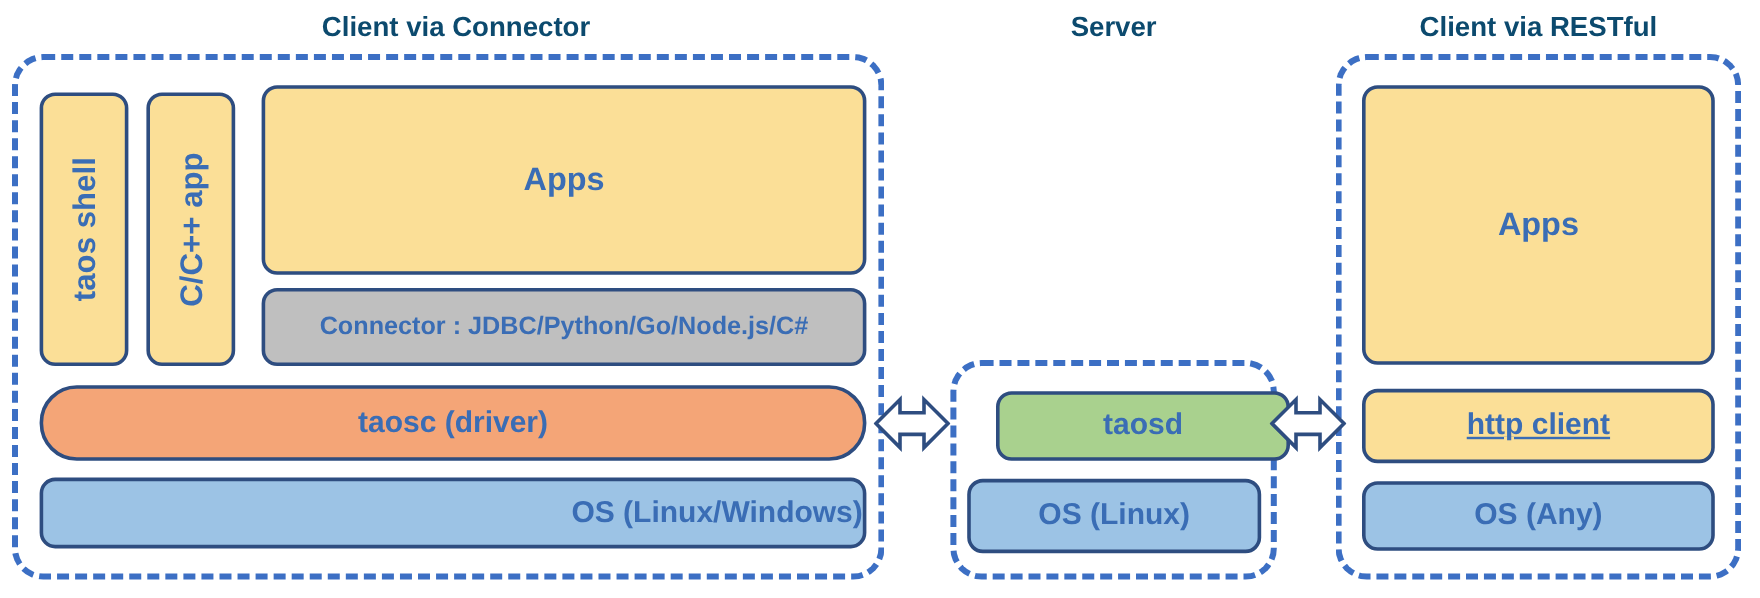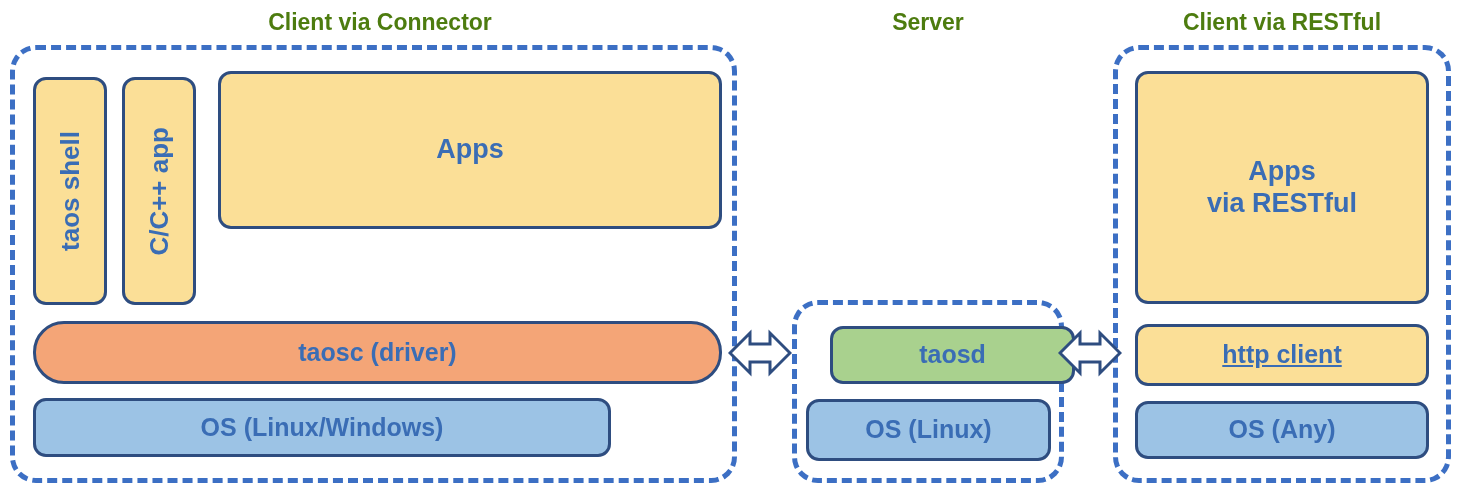--- a/index.html
+++ b/index.html
@@ -16,21 +16,21 @@
     height: 498px;
     background: #ffffff;
     overflow: hidden;
   }
 
   
   .section-title {
     position: absolute;
     font-weight: bold;
     font-size: 23px;
-    color: #4d7c0f;
+    color: #0c4a6e;
     text-align: center;
     white-space: nowrap;
     letter-spacing: 0px;
   }
   #title-connector { left: 0px;    top: 9px;  width: 760px; }
   #title-server    { left: 792px;  top: 9px;  width: 272px; }
   #title-restful   { left: 1113px; top: 9px;  width: 338px; }
 
   
   .group {
@@ -69,21 +69,21 @@
     transform: rotate(180deg);
     white-space: nowrap;
   }
 
   
   #box-taos-shell  { left: 33px;  top: 77px;  width: 74px;  height: 228px; font-size: 26px; }
   #box-cpp-app     { left: 122px; top: 77px;  width: 74px;  height: 228px; font-size: 26px; }
   #box-apps-left   { left: 218px; top: 71px;  width: 504px; height: 158px; font-size: 27px; }
   #box-connector   { left: 218px; top: 240px; width: 504px; height: 65px;  font-size: 21px; }
   #box-taosc       { left: 33px;  top: 321px; width: 689px; height: 63px;  font-size: 25px; }
-  #box-os-left     { left: 33px;  top: 398px; width: 578px; height: 59px;  font-size: 25px; }
+  #box-os-left     { left: 33px;  top: 398px; width: 689px; height: 59px;  font-size: 25px; justify-content: flex-end; }
 
   
   #box-taosd       { left: 806px;  top: 326px; width: 245px; height: 58px; font-size: 25px; margin-left: 24px; }
   #box-os-server   { left: 806px;  top: 399px; width: 245px; height: 62px; font-size: 25px; }
 
   
   #box-apps-rest   { left: 1135px; top: 71px;  width: 294px; height: 233px; font-size: 27px; }
   #box-http-client { left: 1135px; top: 324px; width: 294px; height: 62px;  font-size: 25px; text-decoration: underline; }
   #box-os-any      { left: 1135px; top: 401px; width: 294px; height: 58px;  font-size: 25px; }
 
@@ -115,20 +115,23 @@
   </div>
 
   <div class="box yellow" id="box-cpp-app">
     <span class="vtext">C/C++ app</span>
   </div>
 
   <div class="box yellow" id="box-apps-left">
     <span>Apps</span>
   </div>
 
+  <div class="box gray" id="box-connector">
+    <span>Connector : JDBC/Python/Go/Node.js/C#</span>
+  </div>
 
   <div class="box orange" id="box-taosc">
     <span>taosc (driver)</span>
   </div>
 
   <div class="box blue" id="box-os-left">
     <span>OS (Linux/Windows)</span>
   </div>
 
   <div class="arrow" id="arrow-left">
@@ -147,21 +150,20 @@
 
   <div class="arrow" id="arrow-right">
     <svg viewBox="0 0 64 62" xmlns="http://www.w3.org/2000/svg">
       <polygon points="2,31 22,11 22,22 42,22 42,11 62,31 42,51 42,40 22,40 22,51" fill="#ffffff" stroke="#2E4D80" stroke-width="3" stroke-linejoin="miter"></polygon>
     </svg>
   </div>
 
   <div class="box yellow" id="box-apps-rest">
     <span>
       <span>Apps</span><br>
-      <span>via RESTful</span>
     </span>
   </div>
 
   <div class="box yellow" id="box-http-client">
     <span>http client</span>
   </div>
 
   <div class="box blue" id="box-os-any">
     <span>OS (Any)</span>
   </div>

